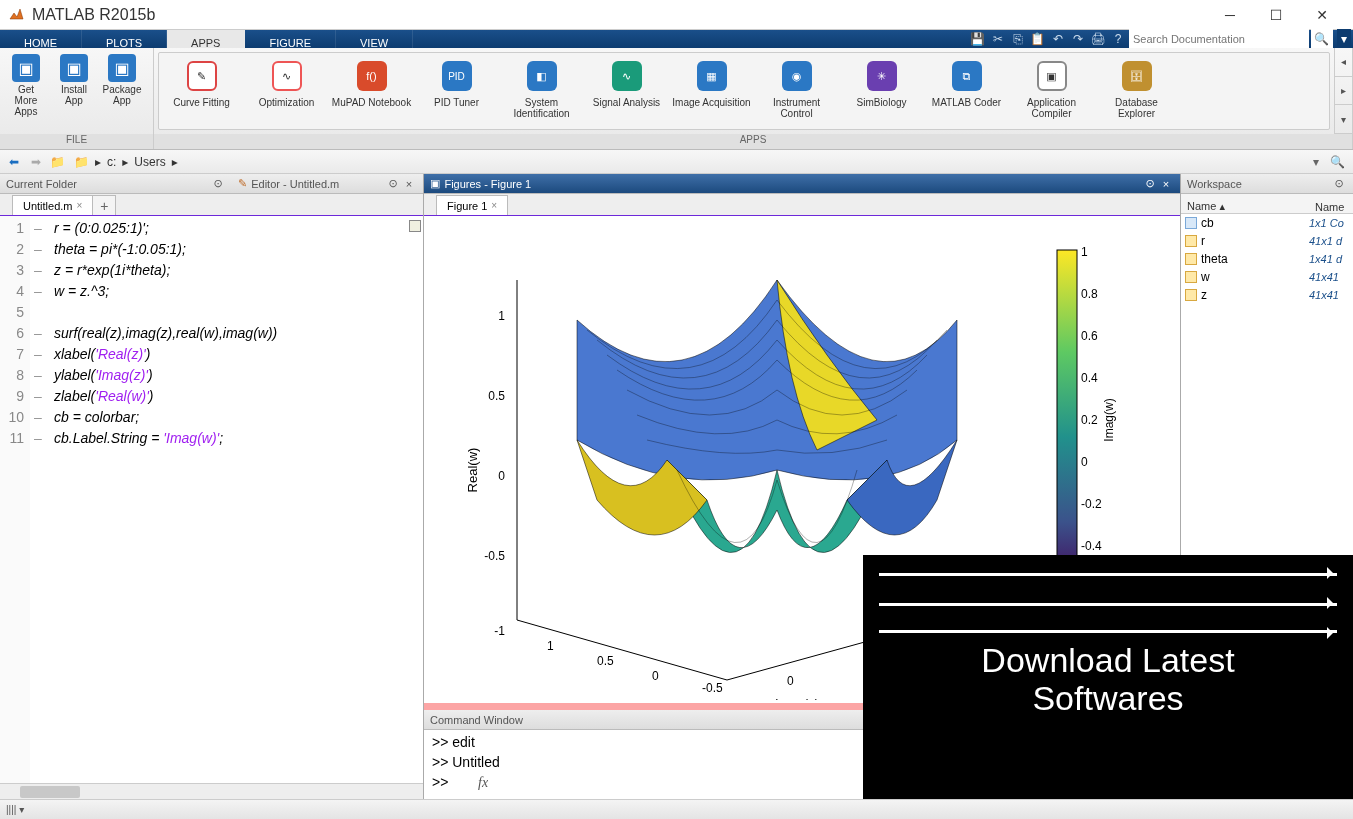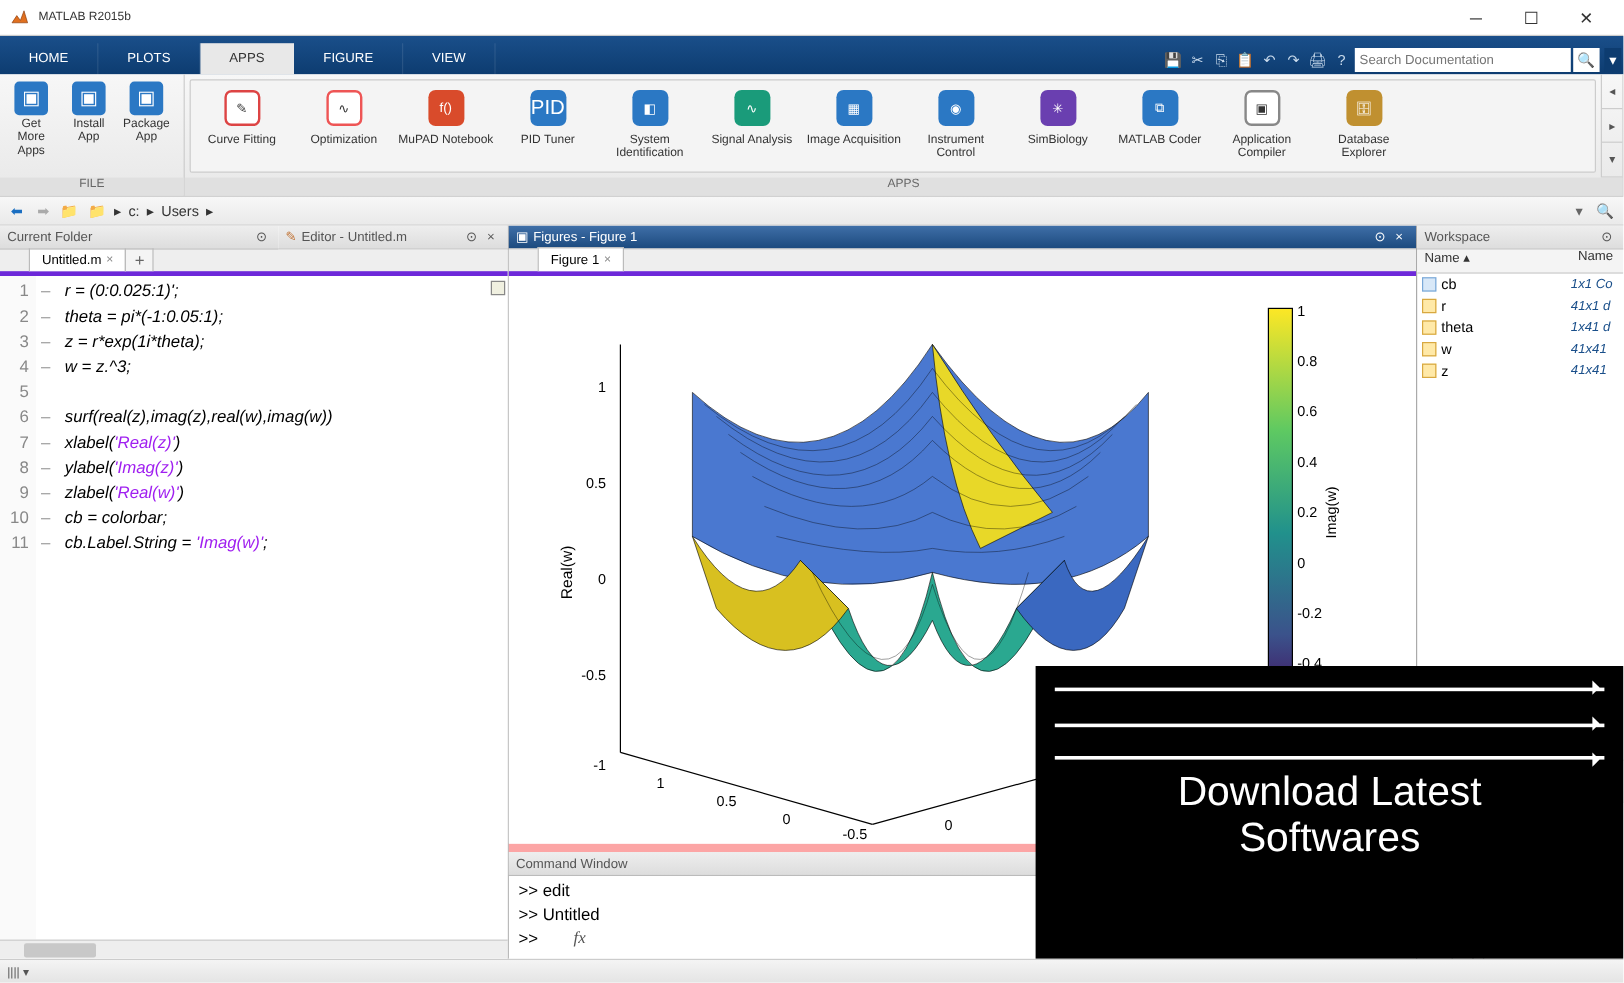--- a/index.html
+++ b/index.html
@@ -1,21 +1,21 @@
 <!DOCTYPE html>
 <html><head>
 <meta charset="utf-8">
 <style>
 * { margin: 0; padding: 0; box-sizing: border-box; font-family: "Segoe UI", Tahoma, sans-serif; }
 body { width: 1353px; height: 819px; background: #fff; overflow: hidden; display: flex; flex-direction: column; font-size: 12px; }
 .titlebar { height: 30px; background: #fff; display: flex; align-items: center; padding: 0 8px; border-bottom: 1px solid #ccc; }
 .titlebar .logo { width: 16px; height: 16px; margin-right: 8px; }
-.titlebar .title { flex: 1; font-size: 10px; color: #333; }
+.titlebar .title { flex: 1; font-size: 16px; color: #333; }
 .titlebar .winbtn { width: 46px; height: 30px; display: flex; align-items: center; justify-content: center; color: #333; font-size: 14px; }
-.tabbar { height: 32px; background: linear-gradient(#1a4f8a,#0d3c70); display: flex; align-items: flex-end; }
+.tabbar { height: 18px; background: linear-gradient(#1a4f8a,#0d3c70); display: flex; }
 .tabbar .tab { height: 26px; padding: 0 24px; line-height: 26px; color: #fff; font-size: 11px; border-right: 1px solid rgba(255,255,255,0.1); cursor: pointer; }
 .tabbar .tab.active { background: #e8e8e8; color: #333; }
 .tabbar .spacer { flex: 1; }
 .tabbar .quickicons { display: flex; gap: 2px; padding: 2px; align-items: center; }
 .tabbar .qicon { width: 18px; height: 18px; display: flex; align-items: center; justify-content: center; color: #cde; font-size: 12px; }
 .tabbar .searchbox { width: 180px; height: 20px; background: #fff; border: none; padding: 0 4px; font-size: 11px; }
 .tabbar .searchbtn { width: 22px; height: 20px; background: #fff; display: flex; align-items: center; justify-content: center; color: #1a4f8a; }
 .tabbar .toggle { width: 14px; height: 20px; background: #0d3c70; color: #fff; display: flex; align-items: center; justify-content: center; margin-left: 2px; }
 .ribbon { height: 102px; background: linear-gradient(#f7f7f7,#e8e8e8); display: flex; border-bottom: 1px solid #bbb; }
 .ribbon .group { display: flex; flex-direction: column; border-right: 1px solid #ccc; }
@@ -33,37 +33,37 @@
 .pathbar { height: 24px; background: linear-gradient(#f7f7f7,#eaeaea); display: flex; align-items: center; border-bottom: 1px solid #ccc; padding: 0 4px; gap: 2px; }
 .pathbar .nav { width: 20px; height: 18px; display: flex; align-items: center; justify-content: center; color: #1a6ec1; font-size: 12px; }
 .pathbar .path { flex: 1; display: flex; align-items: center; gap: 6px; font-size: 12px; color: #333; padding-left: 4px; }
 .pathbar .srch { width: 22px; height: 18px; color: #1a6ec1; display: flex; align-items: center; justify-content: center; }
 .main { flex: 1; display: flex; overflow: hidden; position: relative; }
 .col { display: flex; flex-direction: column; border-right: 1px solid #aaa; }
 .panehdr { height: 20px; background: linear-gradient(#eee,#ddd); display: flex; align-items: center; padding: 0 6px; font-size: 11px; color: #555; border-bottom: 1px solid #bbb; }
 .panehdr.dark { background: linear-gradient(#3f6fa8,#1c4a7e); color: #fff; }
 .panehdr .ptitle { flex: 1; }
 .panehdr .pbtn { width: 16px; text-align: center; cursor: pointer; }
-.tabsrow { height: 22px; display: flex; align-items: flex-end; background: #eee; border-bottom: 4px solid #6d28d9; padding-left: 24px; }
+.tabsrow { height: 22px; display: flex; align-items: flex-end; background: #eee; border-bottom: 1px solid #6d28d9; padding-left: 12px; }
 .filetab { height: 20px; padding: 0 10px; line-height: 20px; background: #fff; border: 1px solid #bbb; border-bottom: none; font-size: 11px; display: flex; align-items: center; gap: 4px; }
 .filetab .x { color: #888; font-size: 10px; }
 .addtab { width: 24px; height: 20px; border: 1px solid #bbb; border-bottom: none; background: #f4f4f4; display: flex; align-items: center; justify-content: center; margin-left: -1px; font-size: 14px; color: #666; }
 .editor { flex: 1; display: flex; font-family: "Consolas", monospace; font-size: 14px; overflow: hidden; background: #fff; position: relative; }
 .gutter { width: 30px; text-align: right; padding: 2px 6px 0 0; color: #888; background: #fafafa; }
 .gutter div { height: 21px; line-height: 21px; }
 .dash { width: 16px; padding-top: 2px; }
 .dash div { height: 21px; line-height: 21px; text-align: center; color: #999; }
 .code { flex: 1; padding: 2px 6px 0 8px; white-space: pre; }
 .code .line { height: 21px; line-height: 21px; font-style: italic; }
 .str { color: #a020f0; }
 .bookmark { position: absolute; right: 2px; top: 4px; width: 12px; height: 12px; border: 1px solid #888; background: #f0f0e0; }
 .figcanvas { flex: 1; background: #fff; display: flex; align-items: center; justify-content: center; position: relative; overflow: hidden; }
 .workcol { display: flex; flex-direction: column; width: 172px; }
 .wktable { flex: 1; overflow: auto; font-size: 12px; }
-.wktable .hrow { display: flex; background: #f4f4f4; border-bottom: 1px solid #ccc; height: 20px; align-items: flex-start; }
+.wktable .hrow { display: flex; background: #f4f4f4; border-bottom: 1px solid #ccc; height: 20px; align-items: flex-end; }
 .wktable .hrow div { padding: 0 6px; font-size: 11px; color: #333; }
 .wktable .row { display: flex; height: 18px; align-items: center; }
 .wktable .cell-name { flex: 1; display: flex; align-items: center; gap: 4px; padding-left: 4px; }
 .wktable .cell-val { width: 44px; color: #1a4f8a; font-style: italic; font-size: 11px; text-align: left; overflow: hidden; }
 .wkic { width: 12px; height: 12px; border: 1px solid #d8a840; background: #ffe9a8; display: inline-block; }
 .wkic.cb { border-color: #7aa8d8; background: #d8e8f8; }
 .hscroll { height: 16px; background: #eee; border-top: 1px solid #ccc; position: relative; }
 .hscroll .thumb { position: absolute; left: 20px; width: 60px; height: 12px; top: 2px; background: #c8c8c8; border-radius: 2px; }
 .cmdhist { height: 130px; display: flex; flex-direction: column; font-family: Consolas, monospace; font-size: 13px; }
 .cmdhist .body { flex: 1; overflow: hidden; padding: 2px 4px; line-height: 22px; }
@@ -147,21 +147,21 @@
           <div class="appitem">
             <div class="aicon" style="background:#fff;border:2px solid #e55;color:#333;font-size:11px">∿</div>
             <div class="atxt">Optimization</div>
           </div>
           <div class="appitem">
             <div class="aicon" style="background:#d94b2b;;color:#fff;font-size:11px">f()</div>
             <div class="atxt">MuPAD
 Notebook</div>
           </div>
           <div class="appitem">
-            <div class="aicon" style="background:#2b78c4;;color:#fff;font-size:17px">PID</div>
+            <div class="aicon" style="background:#2b78c4;;color:#fff;font-size:10px">PID</div>
             <div class="atxt">PID Tuner</div>
           </div>
           <div class="appitem">
             <div class="aicon" style="background:#2b78c4;;color:#fff;font-size:11px">◧</div>
             <div class="atxt">System
 Identification</div>
           </div>
           <div class="appitem">
             <div class="aicon" style="background:#1a9b7a;;color:#fff;font-size:11px">∿</div>
             <div class="atxt">Signal Analysis</div>

